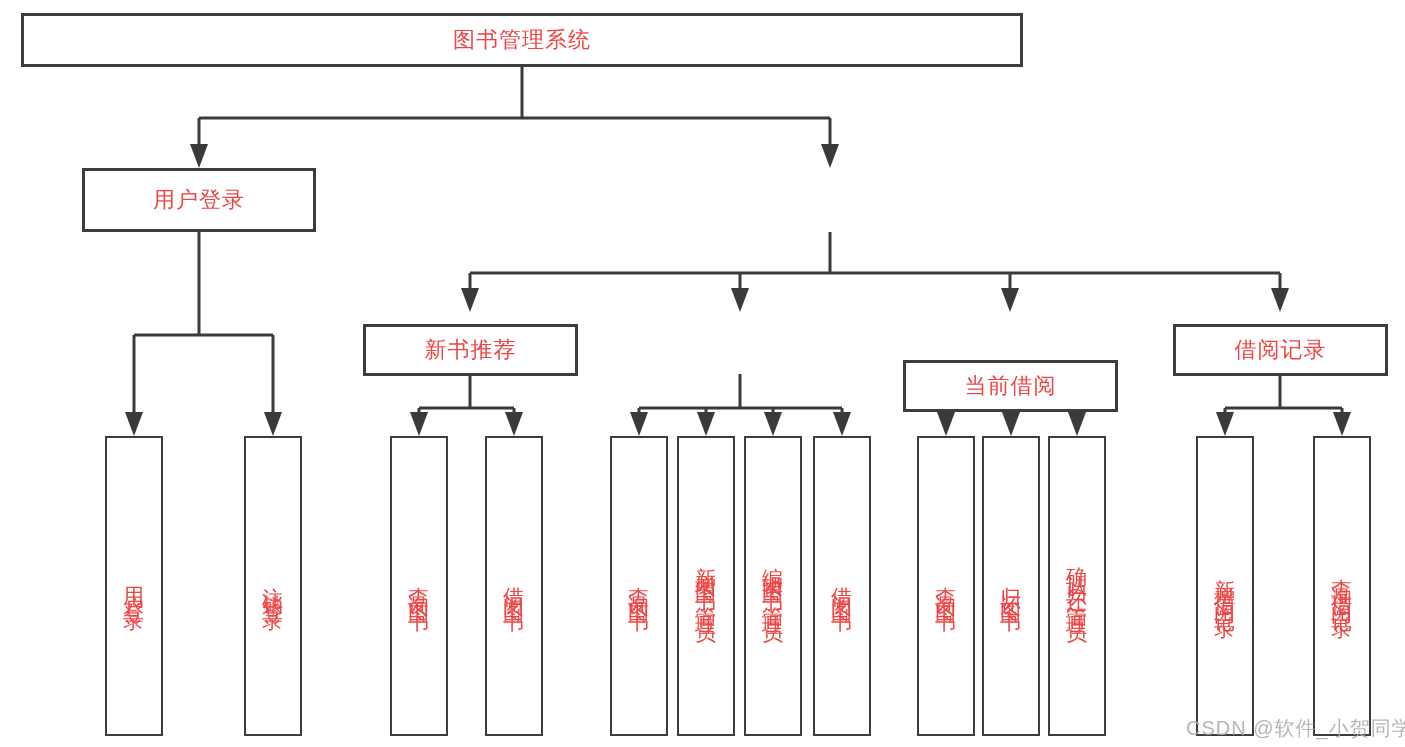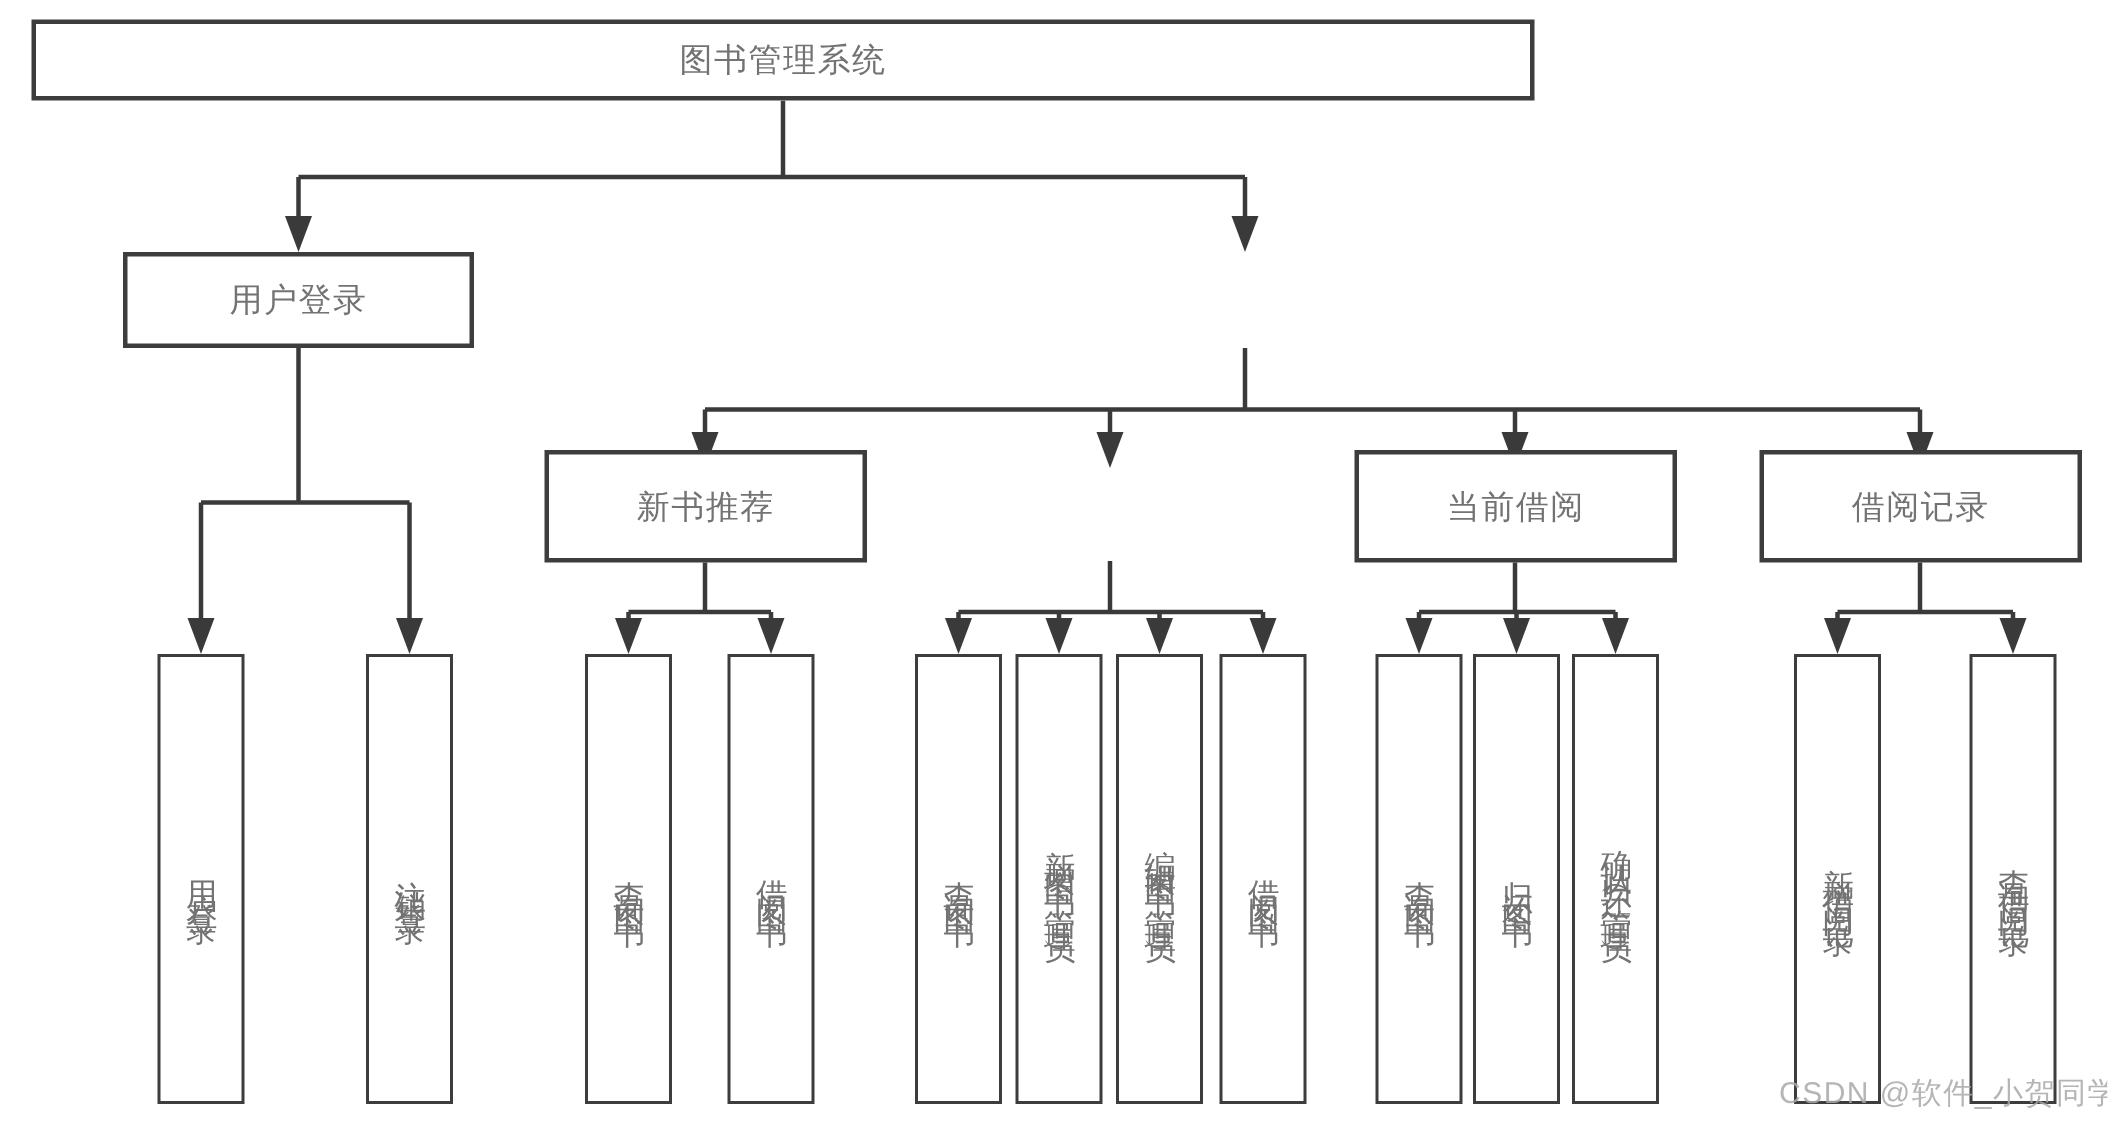--- a/index.html
+++ b/index.html
@@ -15,32 +15,32 @@
     position: absolute;
     left: 0; top: 0;
     width: 1405px; height: 747px;
     z-index: 1;
   }
   .node {
     position: absolute;
     box-sizing: border-box;
     background: #ffffff;
     border: 3px solid #3d3d3d;
-    color: #737373;
+    color: #ef4444;
     display: flex;
     align-items: center;
     justify-content: center;
     z-index: 2;
     font-size: 22px;
     letter-spacing: 1px;
     white-space: nowrap;
   }
   .node.root  { left: 21px;  top: 13px;  width: 1002px; height: 54px; }
   .node.lvl2  { top: 168px; width: 234px; height: 64px; }
-  .node.lvl3  { top: 300px; width: 215px; height: 75px; }
+  .node.lvl3  { top: 324px; width: 215px; height: 52px; }
   .node.leaf {
     top: 436px;
     width: 58px;
     height: 300px;
     border-width: 2px;
     writing-mode: vertical-rl;
     font-size: 21px;
     letter-spacing: 8px;
     line-height: 1;
   }
@@ -124,21 +124,21 @@
       <polygon points="1216,412 1234,412 1225,436"></polygon>
       <polygon points="1333,412 1351,412 1342,436"></polygon>
     </g>
   </svg>
 
   <div class="node root">图书管理系统</div>
 
   <div class="node lvl2" style="left:82px;">用户登录</div>
 
   <div class="node lvl3" style="left:363px;">新书推荐</div>
-  <div class="node lvl3" style="left:903px;">当前借阅</div>
+  <div class="node lvl3" style="left:903px;margin-top:36px;">当前借阅</div>
   <div class="node lvl3" style="left:1173px;">借阅记录</div>
 
   <div class="node leaf" style="left:105px;">用户登录</div>
   <div class="node leaf" style="left:244px;">注销登录</div>
 
   <div class="node leaf" style="left:390px;">查询图书</div>
   <div class="node leaf" style="left:485px;">借阅图书</div>
 
   <div class="node leaf" style="left:610px;">查询图书</div>
   <div class="node leaf" style="left:677px;">新增图书（管理员）</div>

